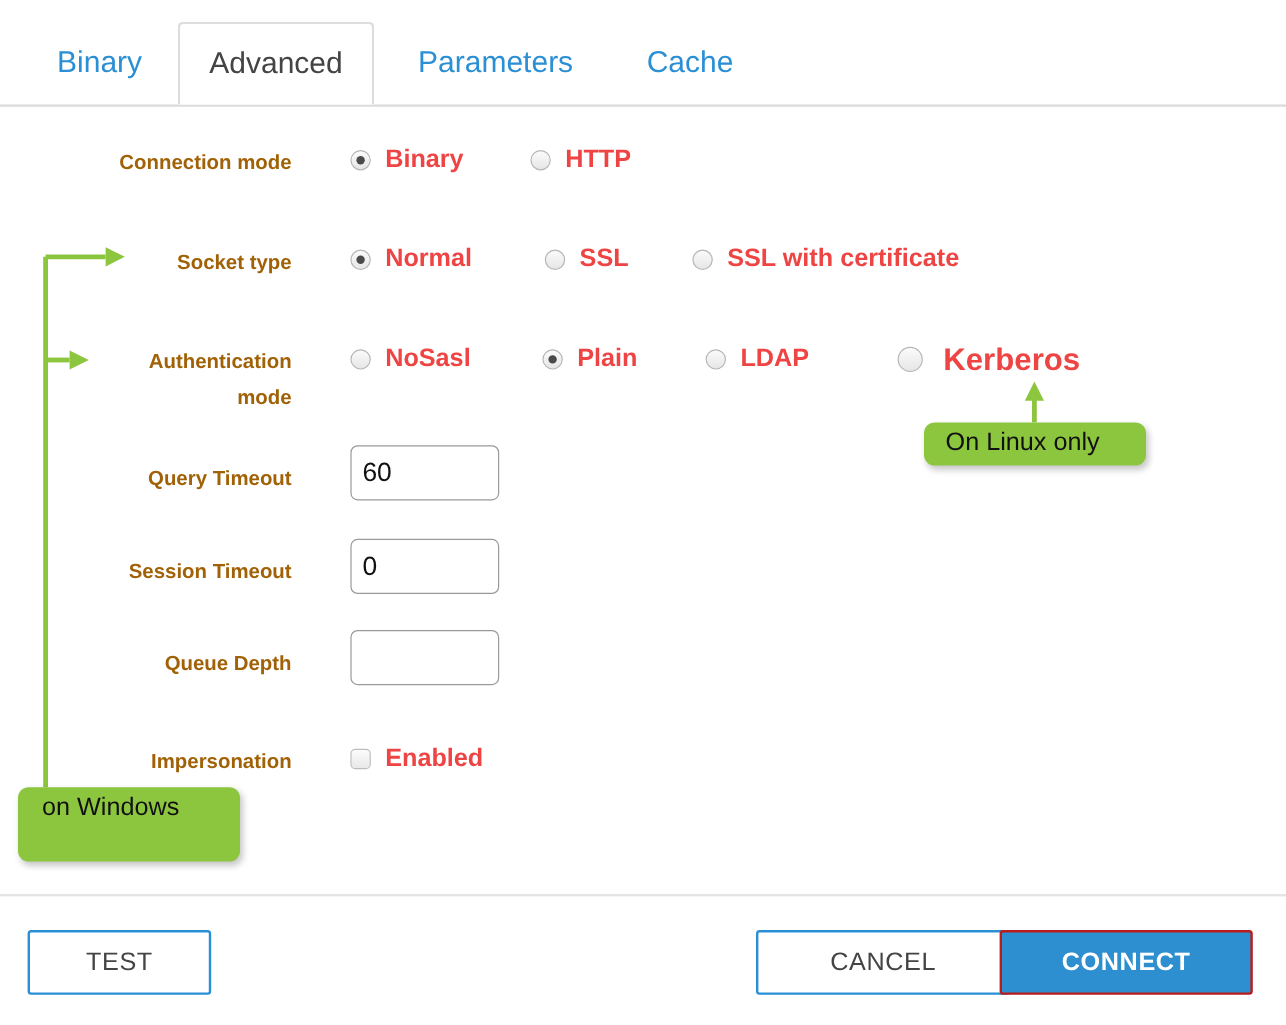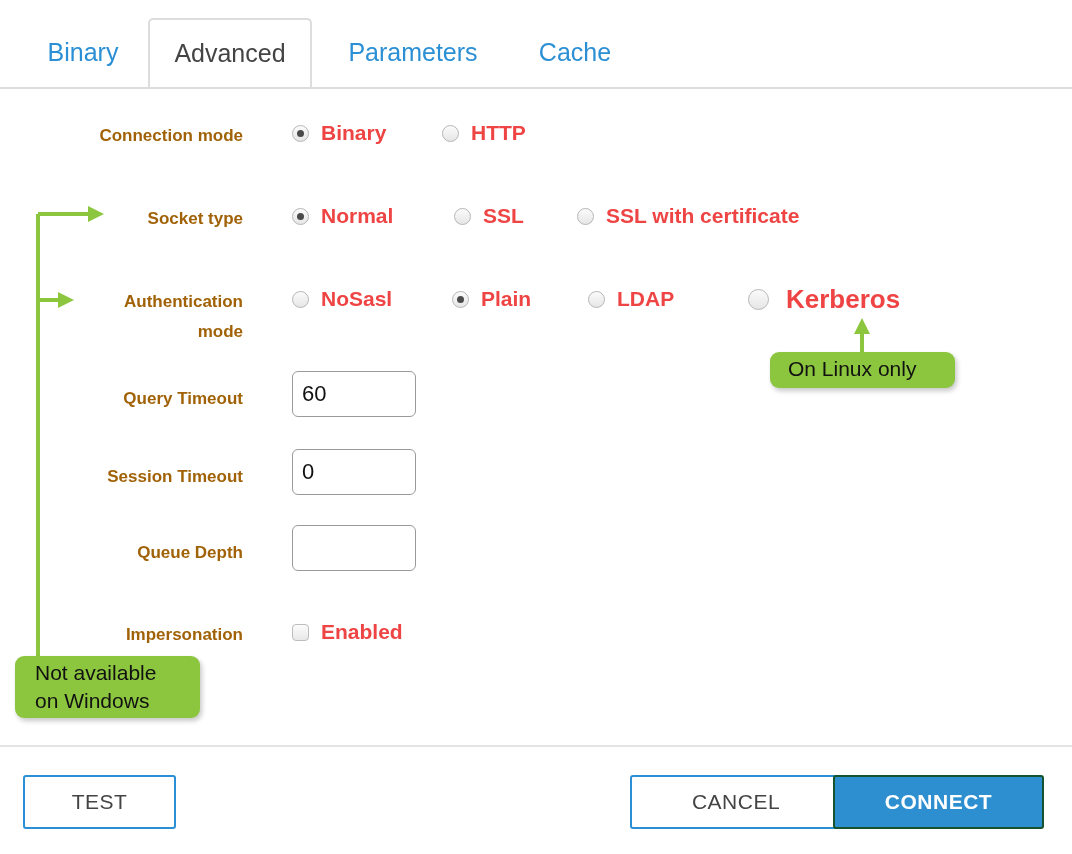--- a/index.html
+++ b/index.html
@@ -190,21 +190,21 @@
     cursor: pointer;
     white-space: nowrap;
   }
   .btn-outline {
     background: #ffffff;
     border: 2px solid #2a8fd4;
     color: #444444;
   }
   .btn-primary {
     background: #2d8fd0;
-    border: 2px solid #14532d;
+    border: 2px solid #b91c1c;
     color: #ffffff;
     font-weight: bold;
   }
   #btn-test    { left: 23px;  width: 153px; }
   #btn-cancel  { left: 630px; width: 212px; }
   #btn-connect { left: 833px; width: 211px; }
 </style>
 </head>
 <body>
 
@@ -307,21 +307,20 @@
   <polygon points="88,206 104,214 88,222" fill="#8cc63f"></polygon>
 
   <line x1="38" y1="300" x2="58" y2="300" stroke="#8cc63f" stroke-width="4"></line>
   <polygon points="58,292 74,300 58,308" fill="#8cc63f"></polygon>
 
   <line x1="862" y1="352" x2="862" y2="332" stroke="#8cc63f" stroke-width="4"></line>
   <polygon points="854,334 862,318 870,334" fill="#8cc63f"></polygon>
 </svg>
 
 <div class="tooltip" id="tooltip-windows">
-  <div>Not available</div>
   <div>on Windows</div>
 </div>
 <div class="tooltip" id="tooltip-linux">
   <div>On Linux only</div>
 </div>
 
 <div class="footer">
   <div class="btn btn-outline" id="btn-test">TEST</div>
   <div class="btn btn-outline" id="btn-cancel">CANCEL</div>
   <div class="btn btn-primary" id="btn-connect">CONNECT</div>

